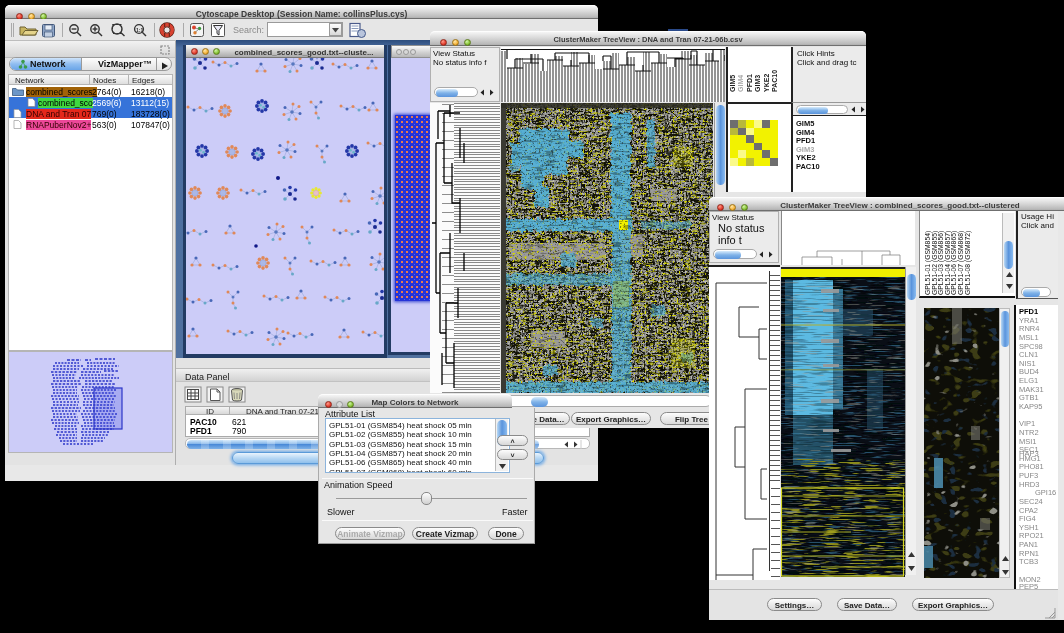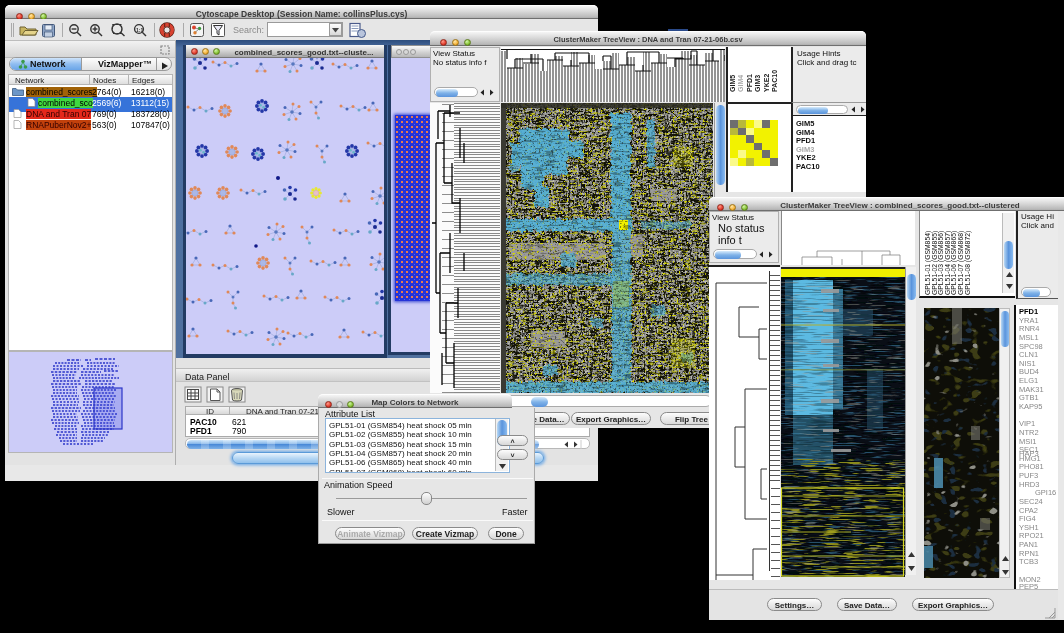--- a/index.html
+++ b/index.html
@@ -131,21 +131,21 @@
 
       <div class="abs" style="left:0;top:11px;width:100%;height:11px;font-size:8.5px">
         <svg class="abs" style="left:3px;top:1px" width="12" height="9">
             <path d="M0.5 8.5 L0.5 1.5 L4 1.5 L5.5 3 L11.5 3 L11.5 8.5 Z" fill="#6b96c8" stroke="#3a5a80" stroke-width=".8"></path>
           </svg>
         <span class="abs" style="left:17px;top:1px;background:#a16207;color:#000">combined_scores_</span>
         <span class="abs" style="left:83px;top:1px">2764(0)</span>
           <span class="abs" style="left:122px;top:1px">16218(0)</span>
       </div>
 
-      <div class="abs" style="left:0;top:22px;width:100%;height:15px;background:#3673d9;font-size:8.5px;color:#fff">
+      <div class="abs" style="left:0;top:22px;width:100%;height:21px;background:#3673d9;font-size:8.5px;color:#fff">
         <svg class="abs" style="left:18px;top:1px" width="9" height="9">
             <path d="M1 8.5 L1 0.5 L5.5 0.5 L8 3 L8 8.5 Z" fill="#fff" stroke="#888" stroke-width=".7"></path>
           </svg>
         <span class="abs" style="left:29px;top:1px;background:#3fd83f;color:#000">combined_sco</span>
         <span class="abs" style="left:83px;top:1px">2569(6)</span>
           <span class="abs" style="left:122px;top:1px">13112(15)</span>
       </div>
 
       <div class="abs" style="left:0;top:33px;width:100%;height:11px;font-size:8.5px">
         <svg class="abs" style="left:4px;top:1px" width="9" height="9">
@@ -153,21 +153,21 @@
           </svg>
         <span class="abs" style="left:17px;top:1px;background:#e4281b;color:#300">DNA and Tran 07</span>
         <span class="abs" style="left:83px;top:1px">769(0)</span>
           <span class="abs" style="left:122px;top:1px">183728(0)</span>
       </div>
 
       <div class="abs" style="left:0;top:44px;width:100%;height:11px;font-size:8.5px">
         <svg class="abs" style="left:4px;top:1px" width="9" height="9">
             <path d="M1 8.5 L1 0.5 L5.5 0.5 L8 3 L8 8.5 Z" fill="#fff" stroke="#999" stroke-width=".7"></path>
           </svg>
-        <span class="abs" style="left:17px;top:1px;background:#c2410c;color:#300">RNAPuberNov2+</span>
+        <span class="abs" style="left:17px;top:1px;background:#ec4899;color:#300">RNAPuberNov2+</span>
         <span class="abs" style="left:83px;top:1px">563(0)</span>
           <span class="abs" style="left:122px;top:1px">107847(0)</span>
       </div>
     </div>
 
     <div class="abs" id="overview" style="left:3px;top:310px;width:165px;height:102px;background:#ccccf8;border:1px solid #b5b5b5">
       <svg width="163" height="100">
         <g stroke="#2a35c8" stroke-width="1.6">
           <path d="M58 8 h14 M76 8 h6 M86 7 h20" stroke-dasharray="3 1.5"></path>
           <path d="M44 14 h30 M78 14 h32" stroke-dasharray="2 1.5"></path>
@@ -469,21 +469,21 @@
         <span class="abs" style="left:0;top:3px">GIM5</span>
         <span class="abs" style="left:0;top:11.4px;color:#aaa">GIM4</span>
         <span class="abs" style="left:0;top:19.8px">PFD1</span>
         <span class="abs" style="left:0;top:28.2px">GIM3</span>
         <span class="abs" style="left:0;top:36.6px">YKE2</span>
         <span class="abs" style="left:0;top:45px">PAC10</span>
       </div>
     </div>
 
     <div class="abs" style="left:361px;top:1px;width:75px;height:55px;background:#ebebeb;border-left:2px solid #222">
-      <span class="abs" style="left:4px;top:2px;font-size:8px;color:#111">Usage Hints</span>
+      <span class="abs" style="left:4px;top:2px;font-size:8px;color:#111">Click Hints</span>
       <span class="abs" style="left:4px;top:11px;font-size:8px;color:#111">Click and drag tc</span>
     </div>
 
     <div class="abs" style="left:361px;top:56px;width:75px;height:14px;background:#ebebeb;border-left:2px solid #222;border-top:1px solid #999;border-bottom:1px solid #222">
       <div class="abs" style="left:3px;top:2px;width:52px;height:9px;background:#fff;border:1px solid #aaa;border-radius:5px">
         <div class="abs" style="left:1px;top:0.5px;width:30px;height:7px;border-radius:4px;background:linear-gradient(#d8ecfc,#7fb2e8 50%,#5a94dc)"></div>
       </div>
       <svg class="abs" style="left:58px;top:3px" width="18" height="8">
           <path d="M4 0.5 L4 6.5 L0.5 3.5 Z" fill="#222"></path>
           <path d="M10 0.5 L10 6.5 L13.5 3.5 Z" fill="#222"></path>

